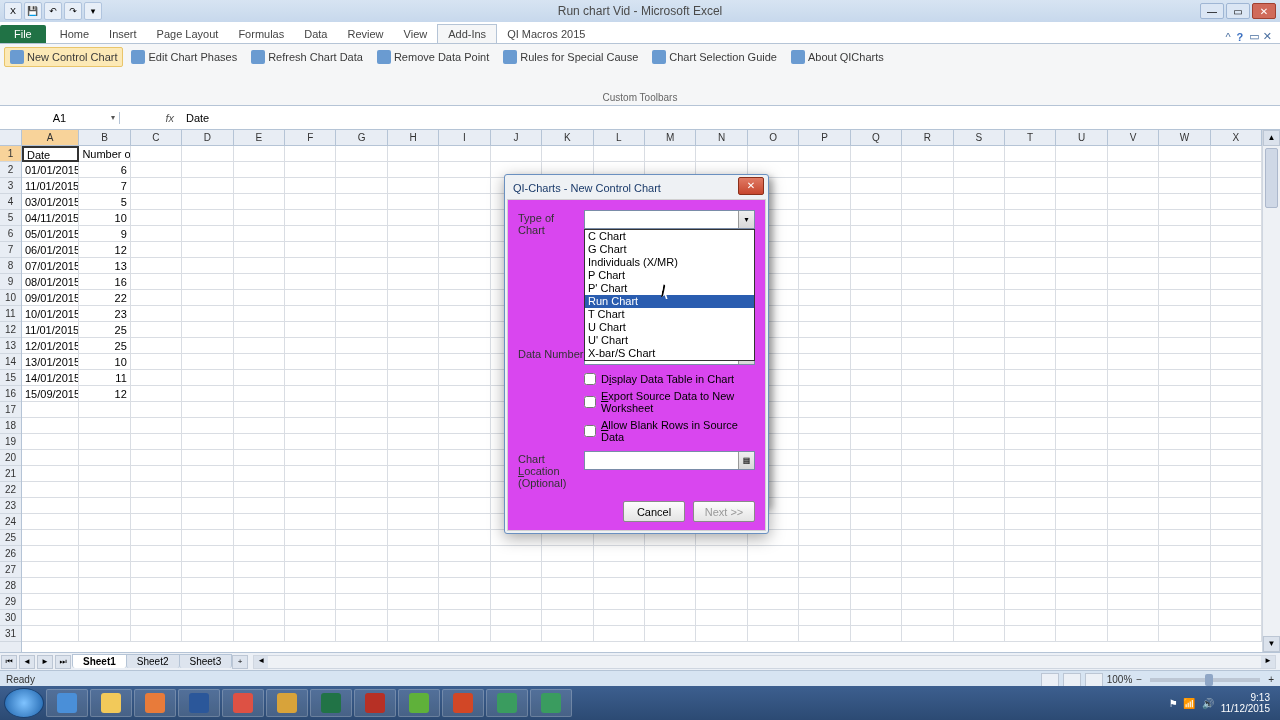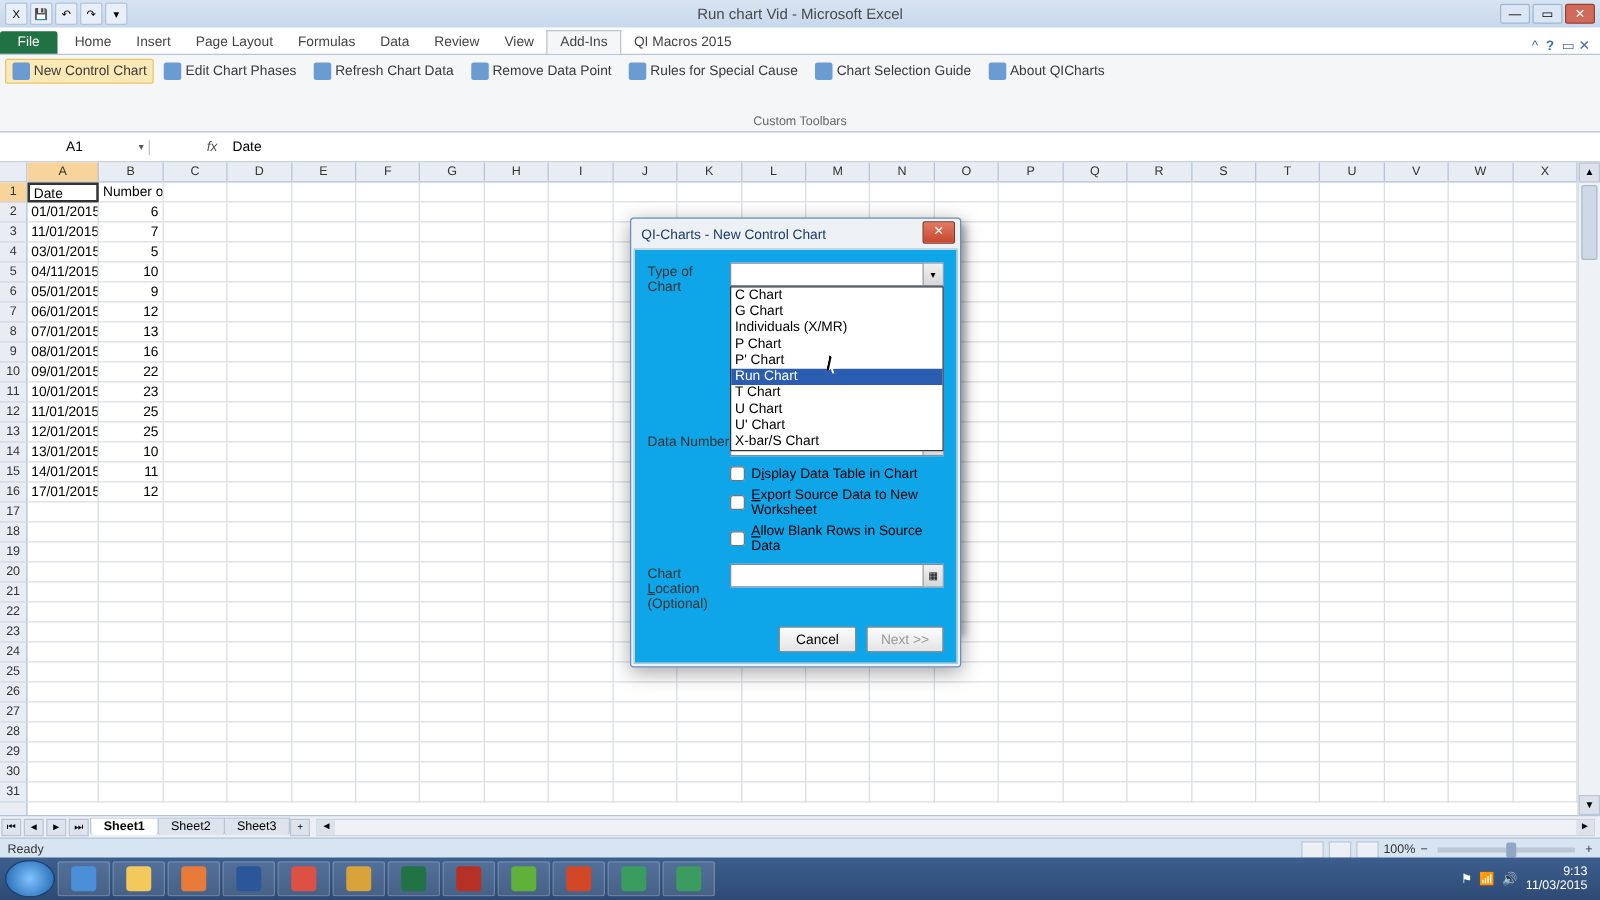--- a/index.html
+++ b/index.html
@@ -77,21 +77,21 @@
 .taskbar .start { width: 40px; height: 30px; background: radial-gradient(circle,#7fc3ff,#1a5fa8); border-radius: 50%; border: 1px solid #1a4070; }
 .taskbar .tbtn { width: 42px; height: 28px; background: rgba(255,255,255,0.12); border: 1px solid rgba(255,255,255,0.2); border-radius: 2px; display: flex; align-items: center; justify-content: center; }
 .taskbar .tbtn .ti { width: 20px; height: 20px; border-radius: 3px; }
 .taskbar .tray { margin-left: auto; display: flex; align-items: center; gap: 6px; color: #fff; font-size: 10px; padding-right: 6px; }
 
 
 .dialog-shadow { position: absolute; left: 508px; top: 178px; width: 265px; height: 332px; background: rgba(0,0,0,0.25); border-radius: 4px; filter: blur(3px); }
 .dialog { position: absolute; left: 504px; top: 174px; width: 265px; background: #eef1f4; border: 1px solid #6a90c0; border-radius: 3px; box-shadow: 0 4px 16px rgba(0,0,0,0.35); padding: 2px; }
 .dialog .dtitle { height: 22px; display: flex; align-items: center; padding: 0 6px; font-size: 11px; color: #1a3a6a; position: relative; }
 .dialog .dclose { position: absolute; right: 2px; top: 0; width: 26px; height: 18px; background: linear-gradient(#e07a64,#c7462e); border: 1px solid #8a2f1a; border-radius: 2px; color: #fff; text-align: center; font-size: 10px; line-height: 16px; }
-.dialog .dbody { background: #0ea5e9; border: 1px solid #d0d0d0; padding: 10px 10px 8px 10px; }
+.dialog .dbody { background: #d946ef; border: 1px solid #d0d0d0; padding: 10px 10px 8px 10px; }
 .dialog .drow { display: flex; align-items: flex-start; margin-bottom: 8px; font-size: 11px; }
 .dialog .dlabel { width: 66px; color: #333; padding-top: 2px; }
 .dialog .combo { flex: 1; position: relative; }
 .dialog .combo input { width: 100%; height: 19px; border: 1px solid #7a8ca8; padding: 0 18px 0 3px; font-size: 11px; }
 .dialog .combo .cbtn { position: absolute; right: 1px; top: 1px; width: 16px; height: 17px; background: linear-gradient(#f0f0f0,#d8d8d8); border-left: 1px solid #999; text-align: center; font-size: 8px; line-height: 17px; }
 .dialog .ddlist { position: absolute; left: 0; right: 0; top: 19px; background: #fff; border: 1px solid #333; z-index: 10; }
 .dialog .ddlist .opt { padding: 0 3px; font-size: 11px; line-height: 13px; cursor: pointer; }
 .dialog .ddlist .opt.hl { background: #2a5db0; color: #fff; }
 .dialog .chk { display: flex; align-items: center; gap: 5px; margin-bottom: 5px; font-size: 11px; padding-left: 66px; }
 .dialog .chk input { width: 12px; height: 12px; }
@@ -610,21 +610,21 @@
         <div class="cell" style="width: 52px;"></div>
         <div class="cell" style="width: 52px;"></div>
         <div class="cell" style="width: 52px;"></div>
         <div class="cell" style="width: 52px;"></div>
         <div class="cell" style="width: 52px;"></div>
         <div class="cell" style="width: 52px;"></div>
         <div class="cell" style="width: 52px;"></div>
         <div class="cell" style="width: 52px;"></div>
       </div>
       <div class="row">
-        <div class="cell" style="width: 58px;">17/01/2015</div>
+        <div class="cell" style="width: 58px;">15/09/2015</div>
         <div class="cell numcol" style="width: 52px;">12</div>
         <div class="cell" style="width: 52px;"></div>
         <div class="cell" style="width: 52px;"></div>
         <div class="cell" style="width: 52px;"></div>
         <div class="cell" style="width: 52px;"></div>
         <div class="cell" style="width: 52px;"></div>
         <div class="cell" style="width: 52px;"></div>
         <div class="cell" style="width: 52px;"></div>
         <div class="cell" style="width: 52px;"></div>
         <div class="cell" style="width: 52px;"></div>
@@ -1168,16 +1168,16 @@
       <div class="tbtn">
         <div class="ti" style="background:#3a9c5f"></div>
       </div>
     </div>
   <div class="tray">
     <span>⚑</span>
     <span>📶</span>
     <span>🔊</span>
     <div style="text-align:right;line-height:11px">
       <div>9:13</div>
-      <div>11/03/2015</div>
+      <div>11/12/2015</div>
     </div>
   </div>
 </div>
 
 </body></html>

